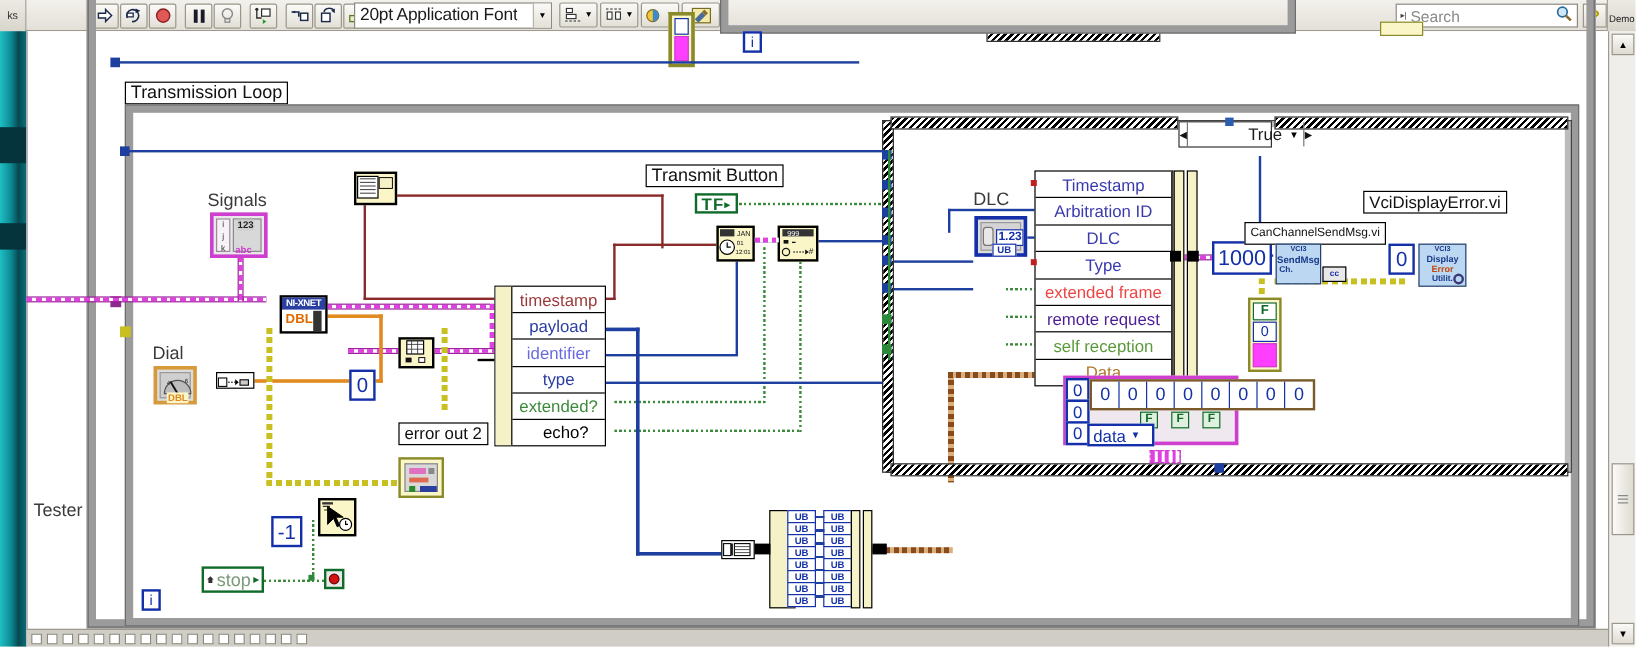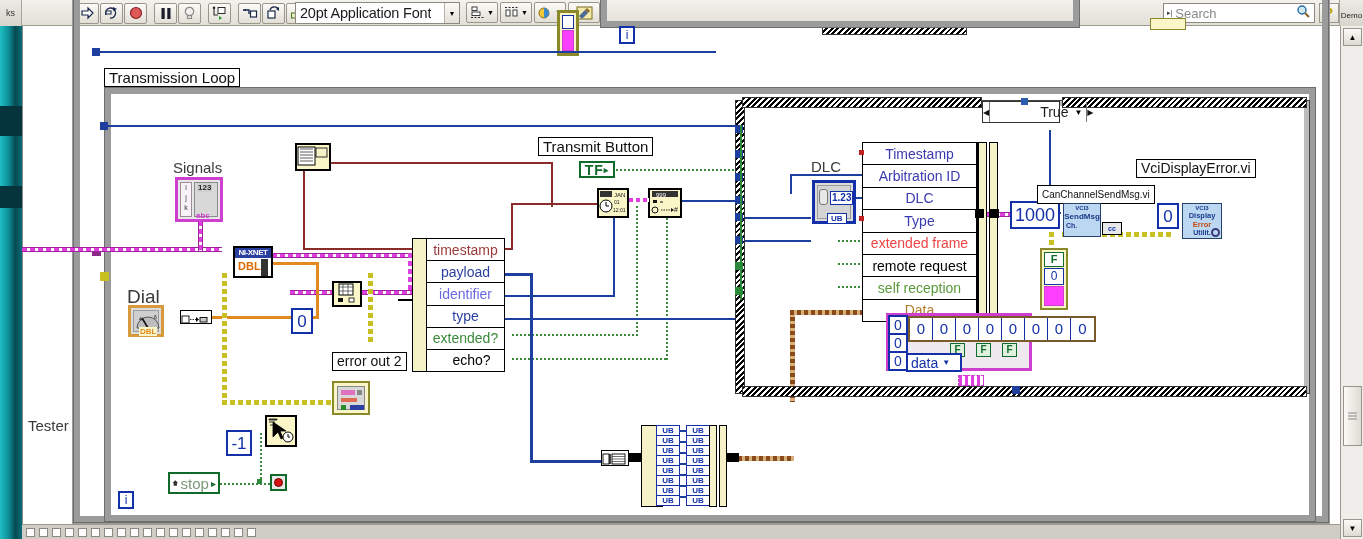--- a/index.html
+++ b/index.html
@@ -426,21 +426,21 @@
   <div class="wnode" style="left:735px; top:173px;"></div>
   <div class="wnode" style="left:735px; top:196px;"></div>
   <div class="wnode" style="left:735px; top:213px;"></div>
   <div class="wnode" style="left:735px; top:236px;"></div>
   <div class="wnode" style="left:735px; top:262px; background:#2a8a3a;"></div>
   <div class="wnode" style="left:735px; top:287px; background:#2a8a3a;"></div>
   <div class="wnode" style="left:1012px; top:386px;"></div>
   <div class="wire" style="left:740px; top:125px; width:2px; height:175px; background:#2a8a3a;"></div>
 
   <div class="plain-lbl" style="left:173px; top:159px; font-size:15px;">Signals</div>
-  <div class="ctrl-box" style="left:175px; top:177px; width:48px; height:45px;">
+  <div class="ctrl-box" style="left:175px; top:177px; width:48px; height:38px;">
     <div style="position:absolute; left:2px; top:2px; width:12px; bottom:2px; background:#f6f2f6;
                 border:1px solid #9a8a9a; font-size:7px; color:#333; line-height:10px; text-align:center;">i<br>j<br>k</div>
     <div style="position:absolute; left:16px; top:2px; right:2px; bottom:2px; background:#d8d8d8; border:1px solid #8a8a8a;"></div>
     <div style="position:absolute; left:19px; top:3px; font-size:8px; font-weight:bold; color:#222;
                 background:#cfcfcf; padding:0 1px;">123</div>
     <div style="position:absolute; left:18px; bottom:-1px; font-size:8px; color:#cf3fcf; font-weight:bold;">abc</div>
   </div>
 
   <div class="fn-icon" style="left:295px; top:143px; width:36px; height:28px;">
     <svg width="32" height="24" viewBox="0 0 32 24" style="margin:0;">
@@ -449,21 +449,21 @@
       <rect x="19" y="3" width="11" height="9" fill="#f6f2c8" stroke="#000" stroke-width=".8"></rect>
     </svg>
   </div>
 
   <div class="xnet" style="left:233px; top:246px; width:40px; height:32px;">
     <div class="hdr">NI-XNET</div>
     <div class="dbl">DBL</div>
     <div style="position:absolute; right:3px; top:11px; width:7px; height:17px; background:#333;"></div>
   </div>
 
-  <div class="plain-lbl" style="left:127px; top:286px; font-size:19px;">Dial</div>
+  <div class="plain-lbl" style="left:127px; top:286px; font-size:15px;">Dial</div>
   <div class="ctrl-dial" style="left:128px; top:305px; width:36px; height:32px;">
     <div style="position:absolute; inset:2px; background:#cfcfcf; border:1px solid #9a9a9a;"></div>
     <svg width="28" height="22" viewBox="0 0 28 22" style="position:absolute; left:3px; top:2px;">
       <path d="M3 18 A11 11 0 0 1 25 18 z" fill="#bdbdbd" stroke="#555" stroke-width="1"></path>
       <path d="M14 18 L8 8" stroke="#111" stroke-width="1.6"></path>
       <text x="5" y="11" font-size="5" fill="#111">4</text>
       <text x="20" y="9" font-size="5" fill="#111">6</text>
     </svg>
     <div style="position:absolute; left:8px; bottom:-2px; font-size:8px; font-weight:bold; color:#e08a20;
                 background:#fbf6c8; padding:0 1px;">DBL</div>
@@ -534,37 +534,37 @@
       <path d="M10 12 h3" stroke="#111" stroke-width="1"></path>
       <circle cx="5" cy="20" r="3" fill="none" stroke="#111" stroke-width="1"></circle>
       <path d="M11 20 h10" stroke="#111" stroke-width=".9" stroke-dasharray="1.5 1"></path>
       <path d="M21 18 l3 2 -3 2z" fill="#111"></path>
       <text x="24" y="22" font-size="7" fill="#111">#</text>
     </svg>
   </div>
   <div class="wire" style="left:629px; top:198px; width:20px; height:4px; background:repeating-linear-gradient(90deg,#e040e0 0 4px,#fff 4px 7px);"></div>
 
   <div class="plain-lbl" style="left:811px; top:158px; font-size:15px;">DLC</div>
-  <div class="ctrl-box2" style="left:812px; top:180px; width:44px; height:44px;">
+  <div class="ctrl-box2" style="left:812px; top:180px; width:44px; height:34px;">
     <div style="position:absolute; inset:2px; background:#d4d4d4; border:1px solid #9a9a9a;"></div>
     <div style="position:absolute; left:4px; top:6px; width:9px; height:16px; border:1px solid #777; background:#e8e8e8; border-radius:3px;"></div>
     <div style="position:absolute; left:15px; top:8px; background:#fff; border:1px solid #1330a8;
                 font-size:10px; color:#1330a8; font-weight:bold; padding:0 1px; line-height:12px;">1.23</div>
     <div style="position:absolute; left:12px; bottom:-3px; background:#fff; border:1px solid #1330a8;
                 font-size:8px; color:#1330a8; font-weight:bold; padding:0 3px; line-height:9px;">UB</div>
   </div>
 
   <div class="bundle" style="left:862px; top:142px; width:116px; height:180px; border:1px solid #000;">
     <div class="rows" style="border-right:1px solid #000;">
       <div style="color:#3a3ab0;">Timestamp</div>
       <div style="color:#3a3ab0;">Arbitration ID</div>
       <div style="color:#3a3ab0;">DLC</div>
       <div style="color:#3a3ab0;">Type</div>
       <div style="color:#ef4444;text-align:center;">extended frame</div>
-      <div style="color:#000000;">remote request</div>
+      <div style="color:#4c1d95;">remote request</div>
       <div style="color:#5a9a3a;">self reception</div>
       <div style="color:#b07a2a;">Data</div>
     </div>
   </div>
   <div class="cluster-bar" style="left:978px; top:142px; width:9px; height:180px;"></div>
   <div class="cluster-bar" style="left:989px; top:142px; width:9px; height:180px;"></div>
   <div class="wire" style="left:975px; top:209px; width:24px; height:9px;
               background:linear-gradient(90deg,#000 0 9px,transparent 9px 14px,#000 14px 24px);"></div>
 
   <div class="wnode" style="left:859px; top:150px; width:5px; height:5px; background:#c02020;"></div>

